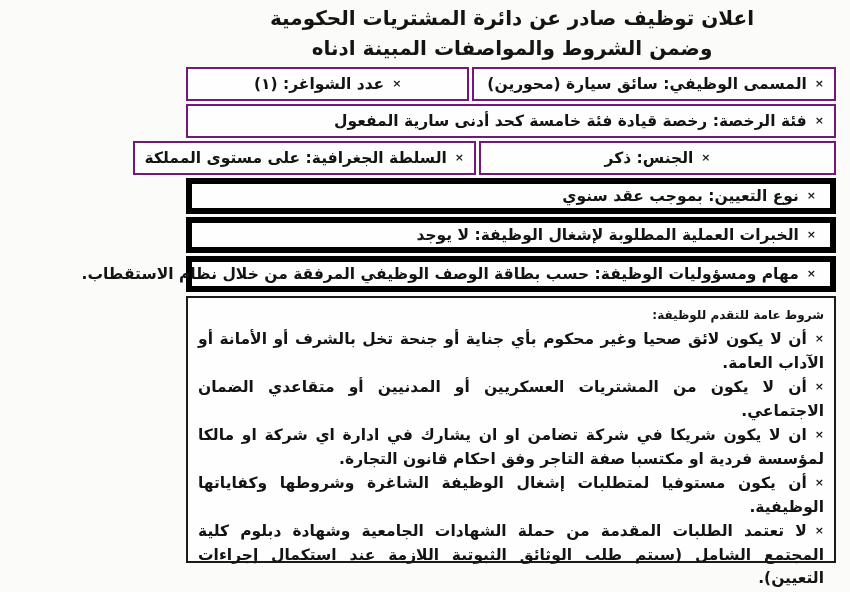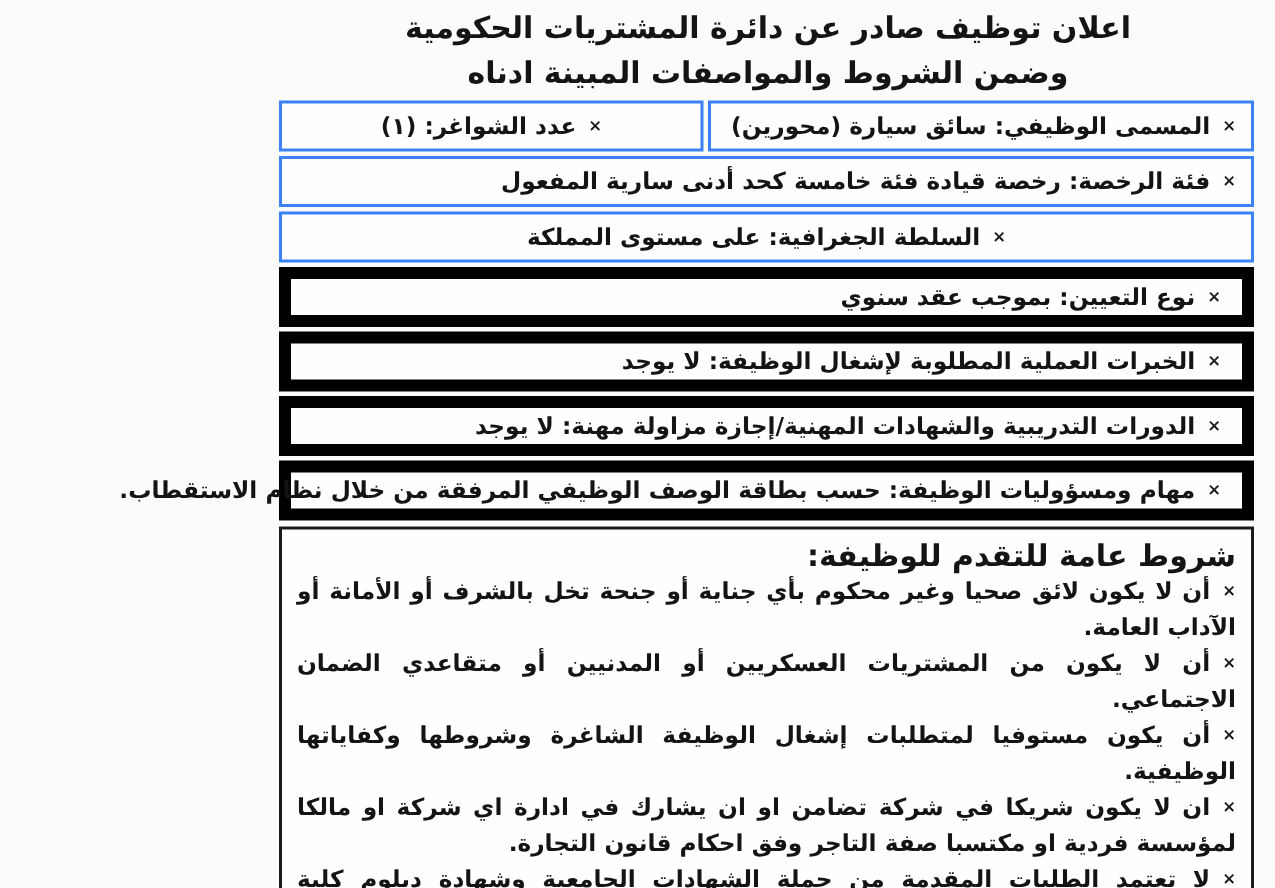--- a/index.html
+++ b/index.html
@@ -32,35 +32,35 @@
   
   .jtable {
     margin: 4px 14px 0 12px;
   }
   .prow {
     display: flex;
     gap: 3px;
     margin-bottom: 3px;
   }
   .cell {
-    border: 2px solid #3b82f6;
+    border: 2px solid #701a75;
     background: #fefefe;
     font-size: 15.5px;
     font-weight: bold;
     line-height: 26px;
     padding: 2px 10px;
     white-space: nowrap;
     box-sizing: border-box;
   }
   .cell-right { flex: 0 0 357px; }
   .cell-left  { flex: 1 1 auto; }
   .c-start  { text-align: right; padding-left: 13px; }
   .c-center { text-align: center; }
   .frow {
-    border: 8px solid #000000;
+    border: 6px solid #000000;
     background: #fefefe;
     font-size: 15.5px;
     font-weight: bold;
     line-height: 22px;
     padding: 1px 14px;
     margin-bottom: 3px;
     text-align: right;
     white-space: nowrap;
     box-sizing: border-box;
   }
@@ -76,21 +76,21 @@
   
   .conditions {
     margin: 4px 14px 0 12px;
     border: 2px solid #1b1b1b;
     background: #fefefe;
     padding: 5px 10px 8px 10px;
     height: 250px;
     box-sizing: content-box;
   }
   .cond-title {
-    font-size: 20px;
+    font-size: 12px;
     font-weight: bold;
     line-height: 24px;
     text-align: right;
   }
   .cond-item {
     font-size: 15.5px;
     font-weight: bold;
     line-height: 23.5px;
     text-align: justify;
     text-align-last: right;
@@ -117,57 +117,57 @@
       </div>
     </div>
 
     <div class="prow">
       <div class="cell cell-left c-start">
         <span class="x">×</span><span>فئة الرخصة: رخصة قيادة فئة خامسة كحد أدنى سارية المفعول</span>
       </div>
     </div>
 
     <div class="prow">
+      <div class="cell cell-right c-center">
+        <span class="x">×</span><span>الجنس: ذكر</span>
+      </div>
       <div class="cell cell-left c-center">
         <span class="x">×</span><span>السلطة الجغرافية: على مستوى المملكة</span>
       </div>
     </div>
 
     <div class="frow">
       <span class="x">×</span><span>نوع التعيين: بموجب عقد سنوي</span>
     </div>
 
     <div class="frow">
       <span class="x">×</span><span>الخبرات العملية المطلوبة لإشغال الوظيفة: لا يوجد</span>
     </div>
 
-    <div class="frow">
-      <span class="x">×</span><span>الدورات التدريبية والشهادات المهنية/إجازة مزاولة مهنة: لا يوجد</span>
-    </div>
 
     <div class="frow">
       <span class="x">×</span><span>مهام ومسؤوليات الوظيفة: حسب بطاقة الوصف الوظيفي المرفقة من خلال نظام الاستقطاب.</span>
     </div>
 
 
   </div>
 
   <div class="conditions">
     <div class="cond-title">شروط عامة للتقدم للوظيفة:</div>
 
     <div class="cond-item">
       <span class="x">×</span><span>أن لا يكون لائق صحيا وغير محكوم بأي جناية أو جنحة تخل بالشرف أو الأمانة أو الآداب العامة.</span>
     </div>
     <div class="cond-item">
       <span class="x">×</span><span>أن لا يكون من المشتريات العسكريين أو المدنيين أو متقاعدي الضمان الاجتماعي.</span>
     </div>
     <div class="cond-item">
-      <span class="x">×</span><span>أن يكون مستوفيا لمتطلبات إشغال الوظيفة الشاغرة وشروطها وكفاياتها الوظيفية.</span>
+      <span class="x">×</span><span>ان لا يكون شريكا في شركة تضامن او ان يشارك في ادارة اي شركة او مالكا لمؤسسة فردية او مكتسبا صفة التاجر وفق احكام قانون التجارة.</span>
     </div>
     <div class="cond-item">
-      <span class="x">×</span><span>ان لا يكون شريكا في شركة تضامن او ان يشارك في ادارة اي شركة او مالكا لمؤسسة فردية او مكتسبا صفة التاجر وفق احكام قانون التجارة.</span>
+      <span class="x">×</span><span>أن يكون مستوفيا لمتطلبات إشغال الوظيفة الشاغرة وشروطها وكفاياتها الوظيفية.</span>
     </div>
     <div class="cond-item">
       <span class="x">×</span><span>لا تعتمد الطلبات المقدمة من حملة  الشهادات الجامعية وشهادة دبلوم كلية المجتمع الشامل (سيتم طلب الوثائق الثبوتية اللازمة عند استكمال إجراءات التعيين).</span>
     </div>
   </div>
 
 </div>
 
 </body></html>

